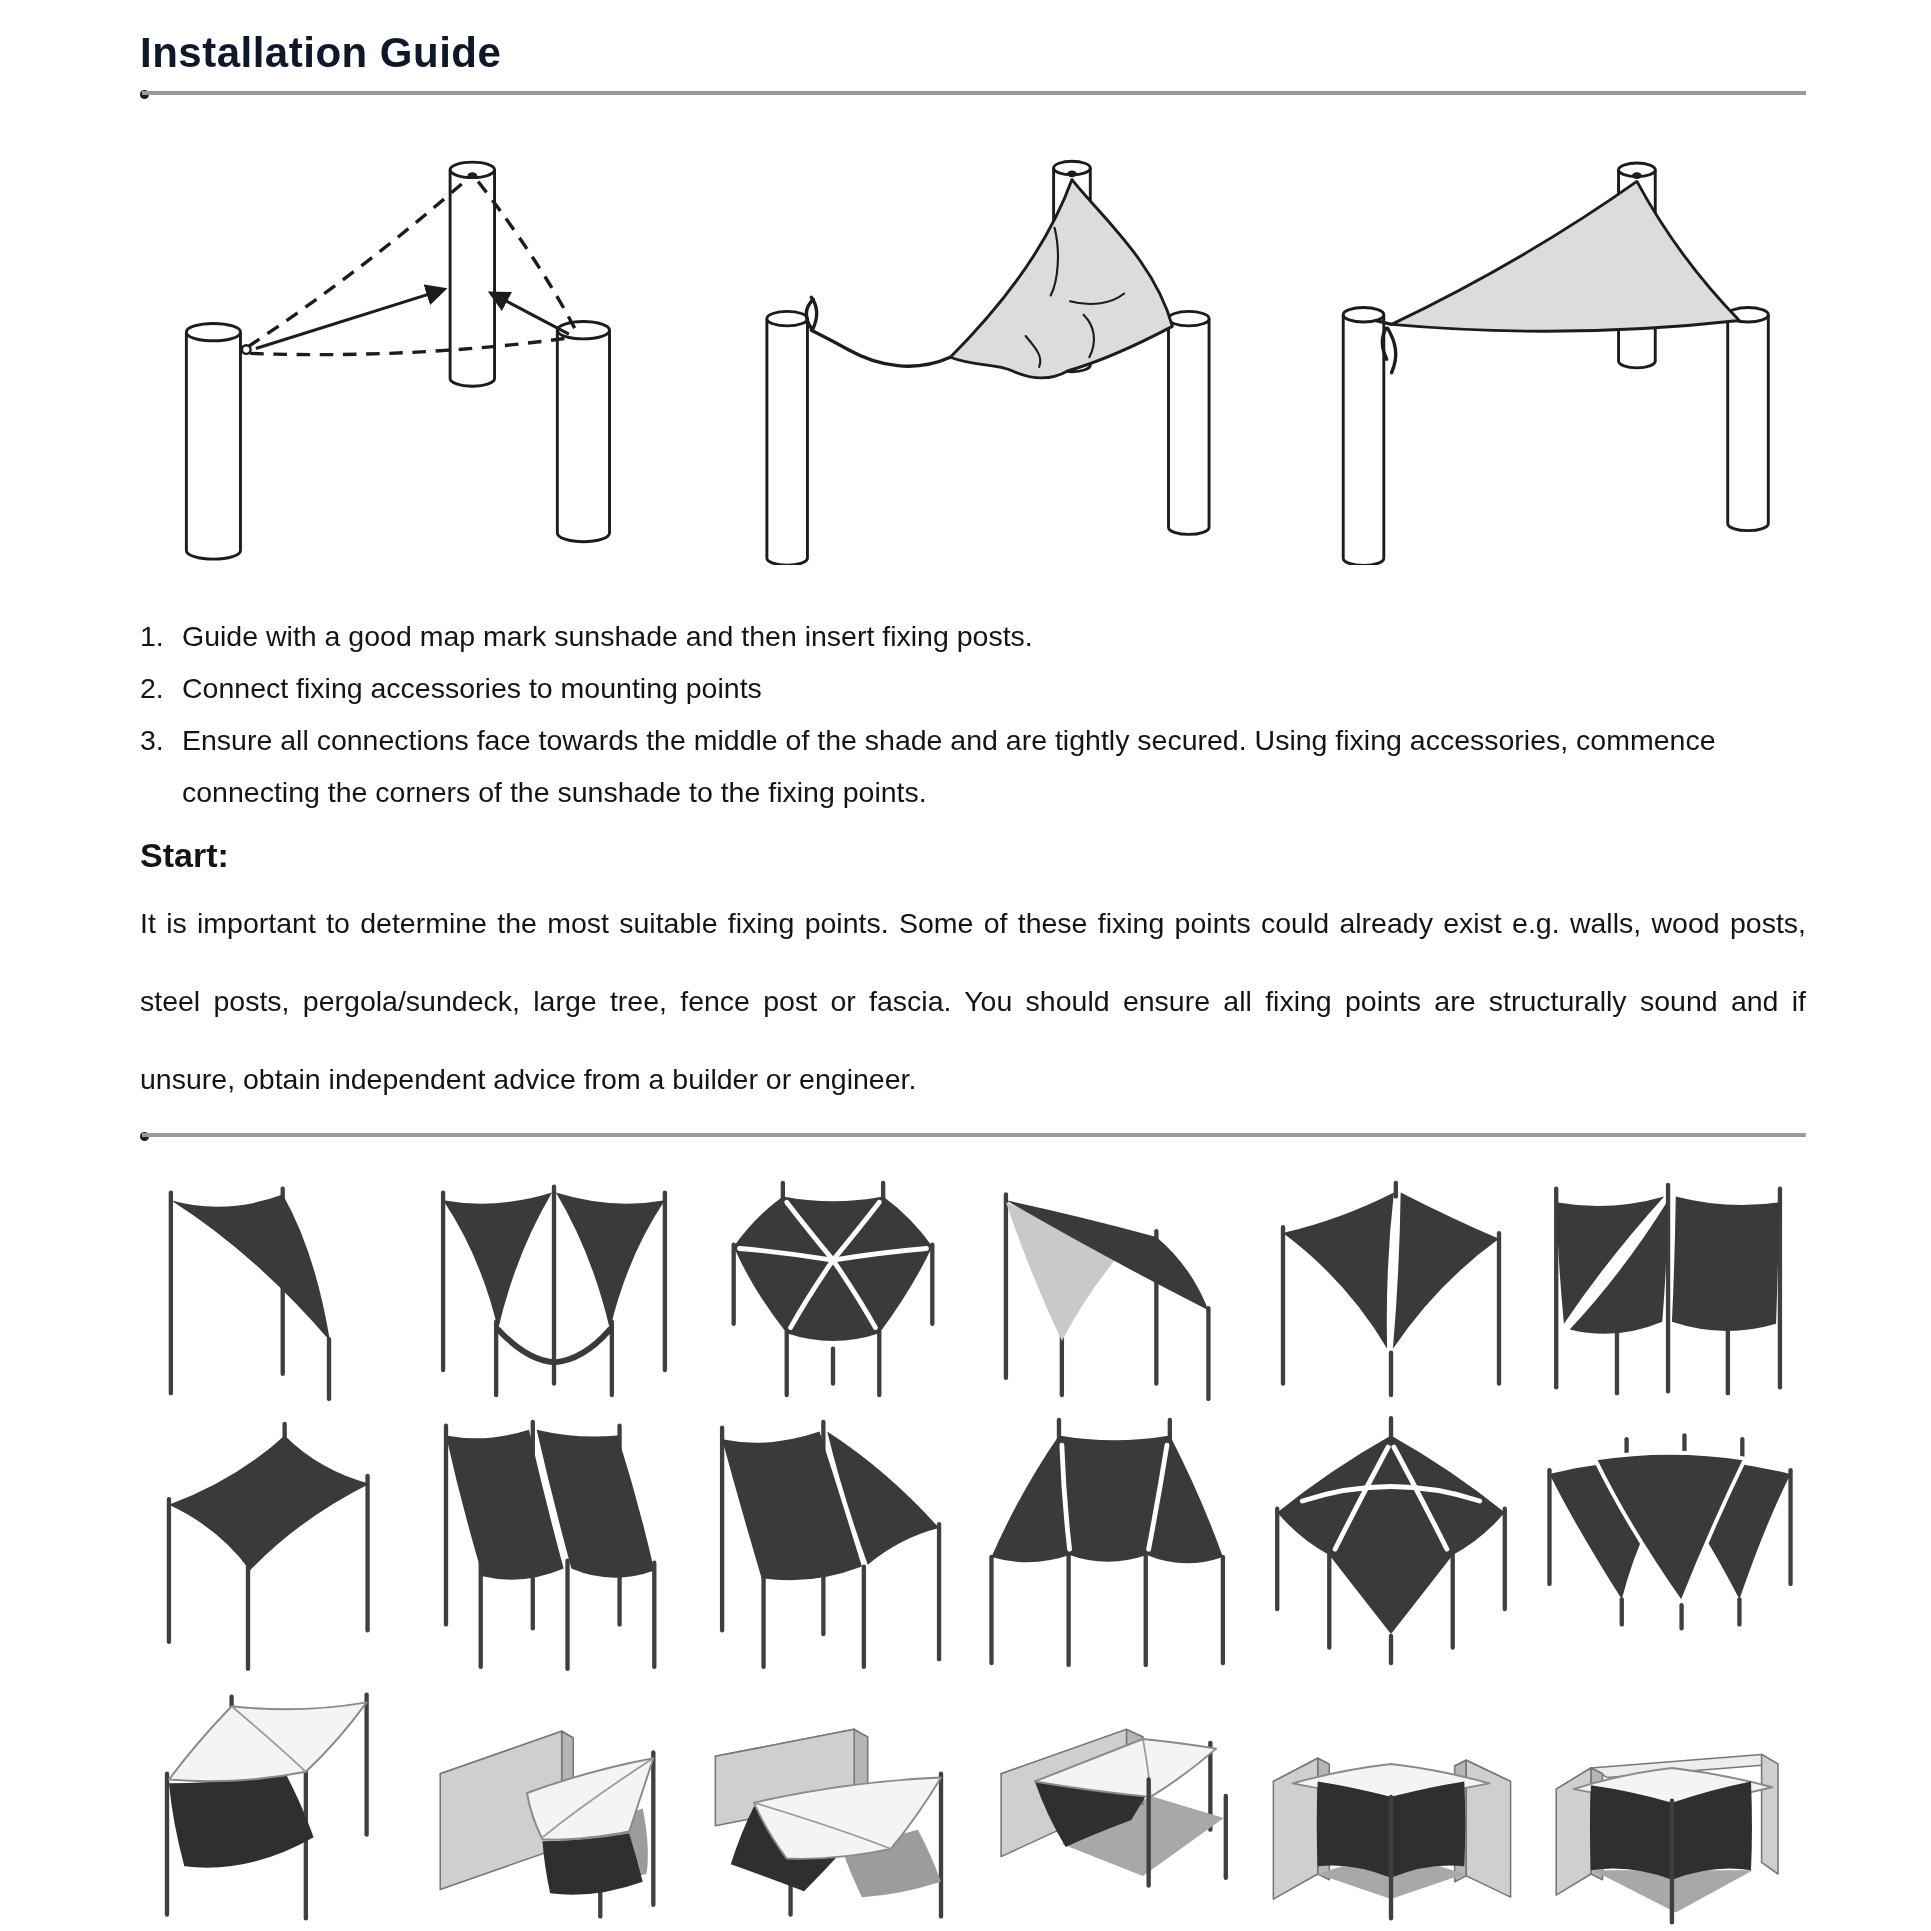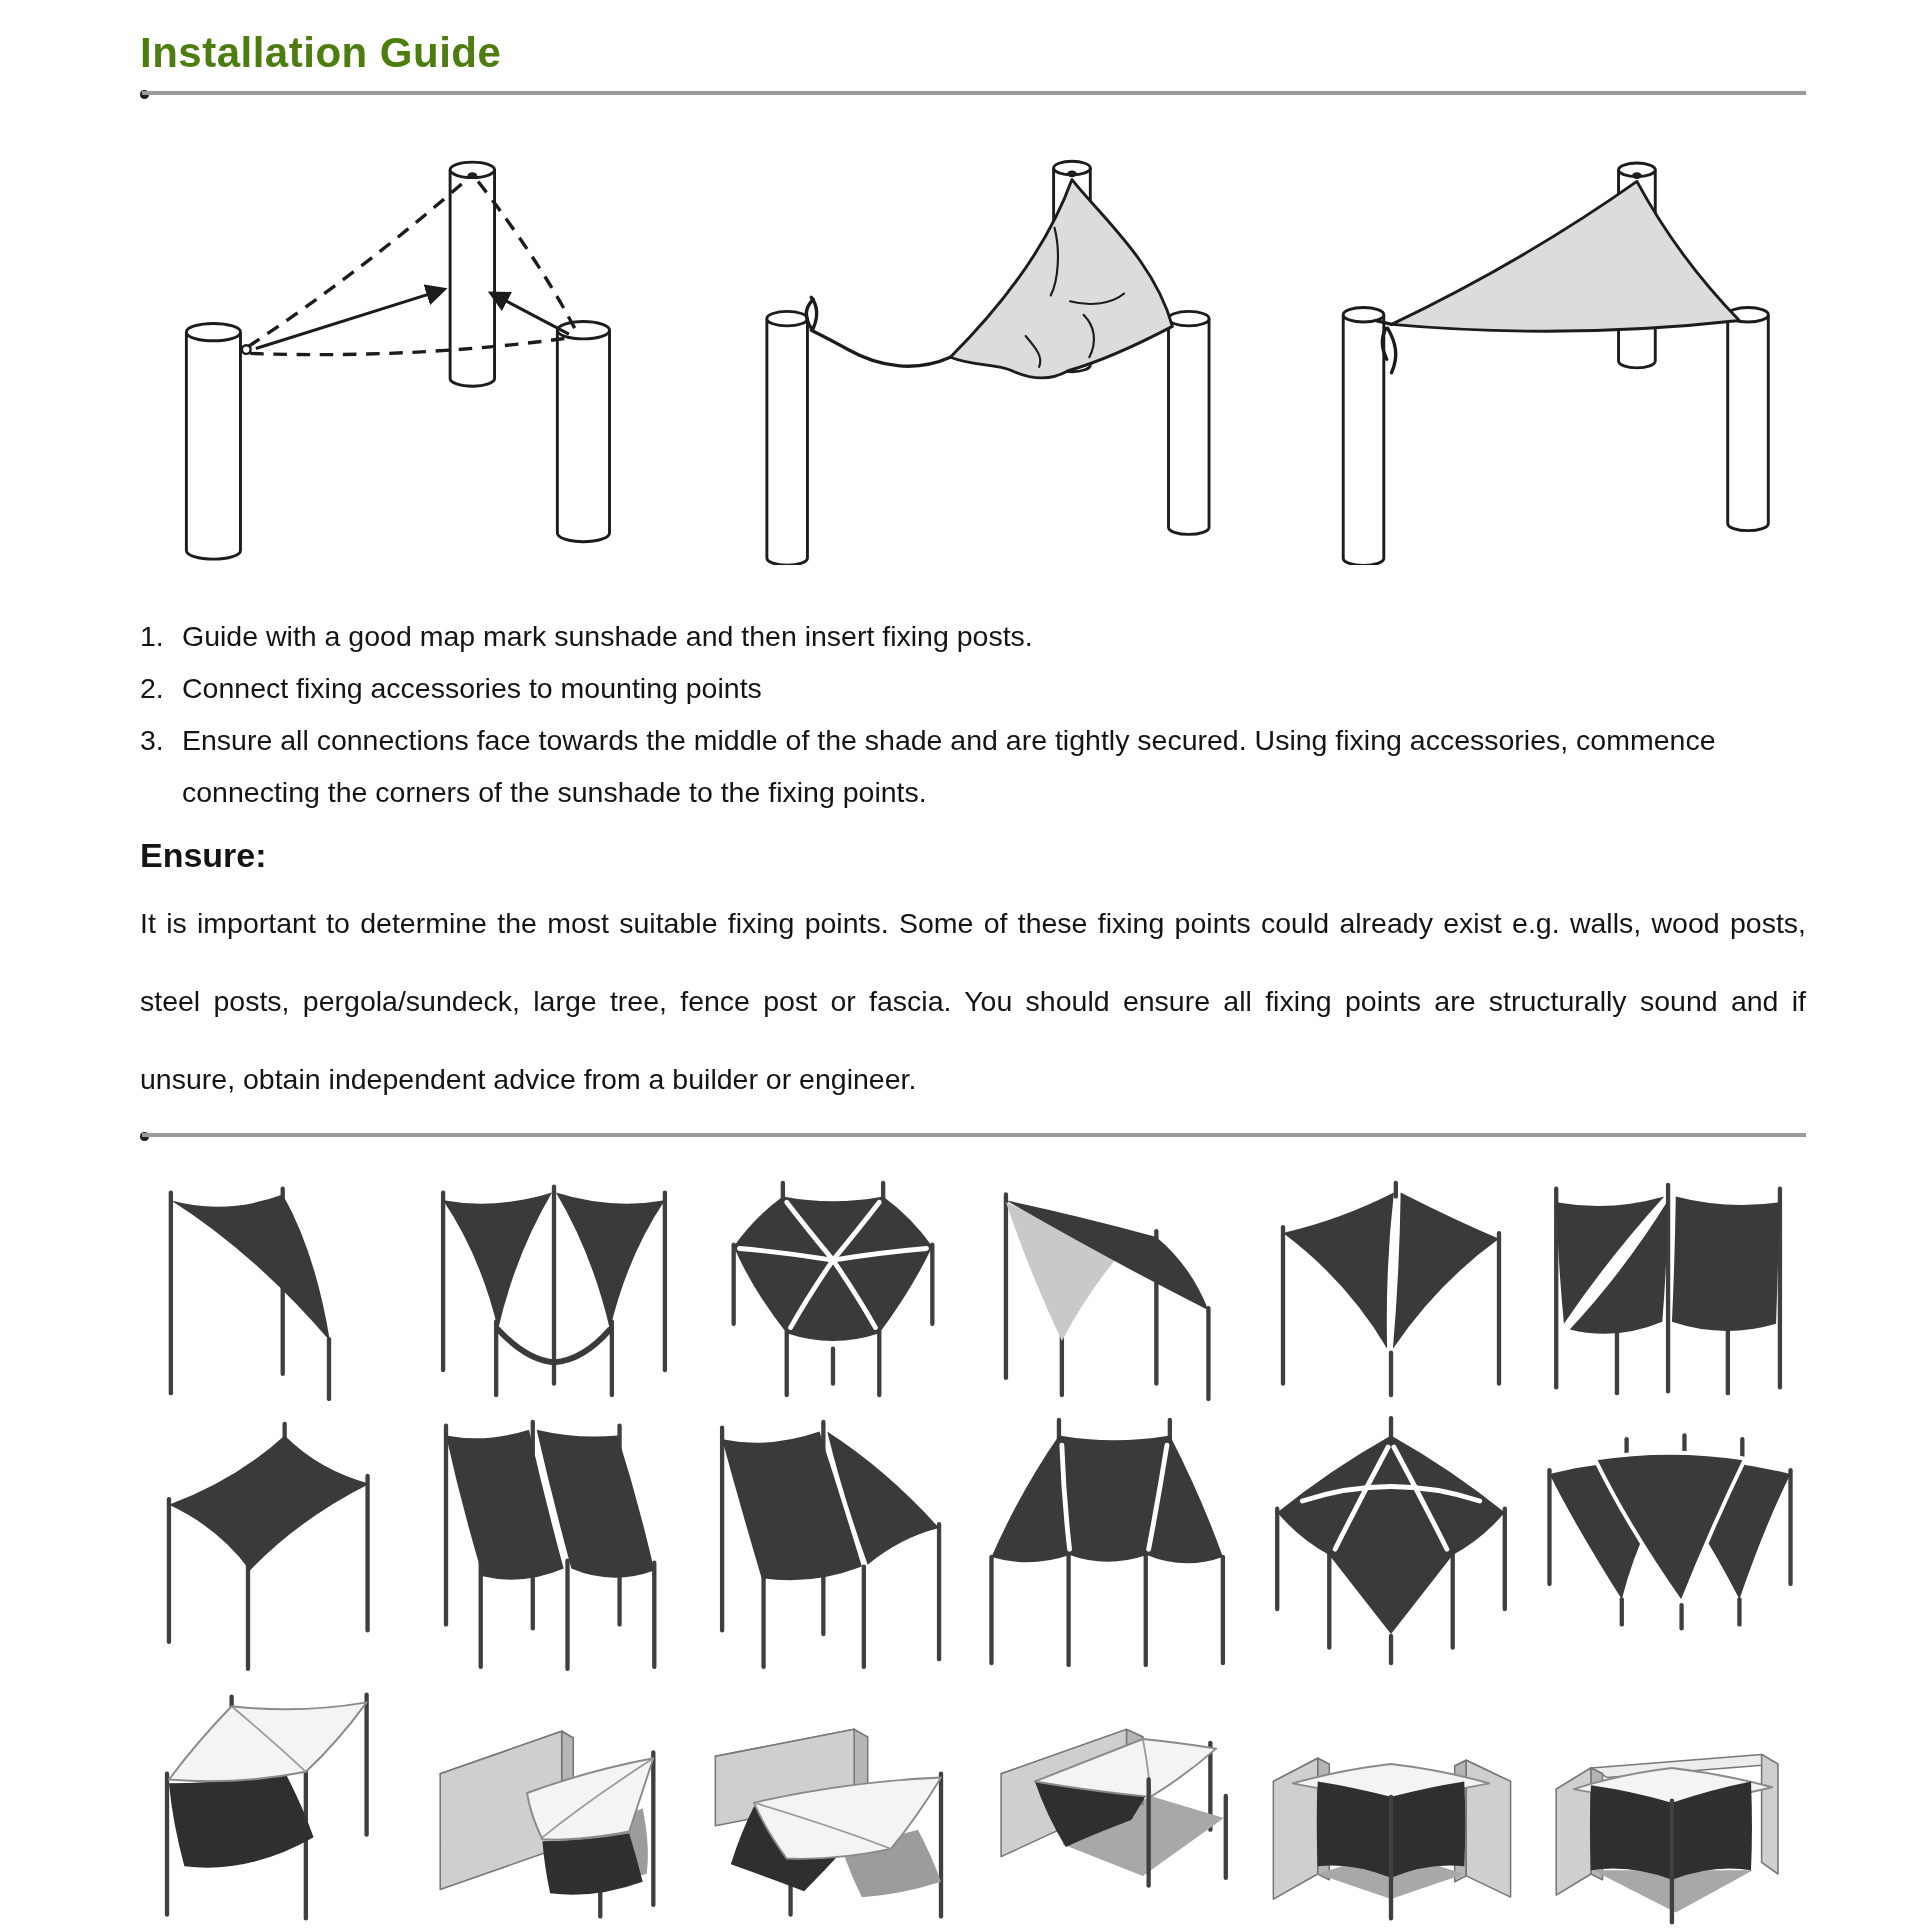--- a/index.html
+++ b/index.html
@@ -5,21 +5,21 @@
   :root{
     --text:#141414; --rule:#9a9a9a; --line:#1c1c1c; --sail-light:#dcdcdc;
     --sail-dark:#3a3a3a; --post:#3f3f3f; --wall-front:#cfcfcf; --wall-top:#ededed;
     --wall-side:#b5b5b5; --sail-white:#f4f4f4; --floor-shadow:#a8a8a8; --sail-gray:#9c9c9c;
   }
   *{margin:0;padding:0;box-sizing:border-box}
   html,body{background:#fff}
   .page{width:1931px;height:1931px;background:#fff;overflow:hidden;position:relative;
     font-family:"Liberation Sans","DejaVu Sans",sans-serif;color:var(--text)}
   .content{padding:29px 126px 0 140px}
-  h1.sec-title{font-size:42px;font-weight:bold;letter-spacing:0.5px;color:#4d7c0f}
+  h1.sec-title{font-size:42px;font-weight:bold;letter-spacing:0.5px;color:#0f172a}
   .rule{position:relative;margin-top:11.6px;height:9.7px}
   .rule .bar{position:absolute;left:1.9px;top:2.9px;width:1664px;height:3.9px;background:var(--rule)}
   .rule .rule-dot{position:absolute;left:0;top:1.9px;width:8.7px;height:8.7px;border-radius:50%;background:#1e1e1e}
   .diagram-row{margin-top:37px;height:436px;display:flex;justify-content:space-between;align-items:flex-start}
   .steps{margin-top:39px}
   .step{display:flex;font-size:28.5px;line-height:52px}
   .step .num{width:42px;flex:none}
   .step .txt{flex:1}
   h2.notice-title{margin-top:17.4px;font-size:34px;font-weight:bold}
   .notice-body{margin-top:9.7px;font-size:28.5px;line-height:78px;text-align:justify;width:1666px}
@@ -157,21 +157,21 @@
         <div class="step">
           <span class="num">2.</span>
           <span class="txt">Connect fixing accessories to mounting points</span>
         </div>
         <div class="step">
           <span class="num">3.</span>
           <span class="txt">Ensure all connections face towards the middle of the shade and are tightly secured. Using fixing accessories, commence connecting the corners of the sunshade to the fixing points.</span>
         </div>
       </div>
 
-      <h2 class="notice-title">Ensure:</h2>
+      <h2 class="notice-title">Start:</h2>
       <p class="notice-body">It is important to determine the most suitable fixing points. Some of these fixing points could already exist e.g. walls, wood posts, steel posts, pergola/sundeck, large tree, fence post or fascia. You should ensure all fixing points are structurally sound and if unsure, obtain independent advice from a builder or engineer.</p>
     </section>
 
     <section>
       <div class="rule">
         <span class="rule-dot"></span>
           <span class="bar"></span>
       </div>
 
       <div class="idea-row r1">

